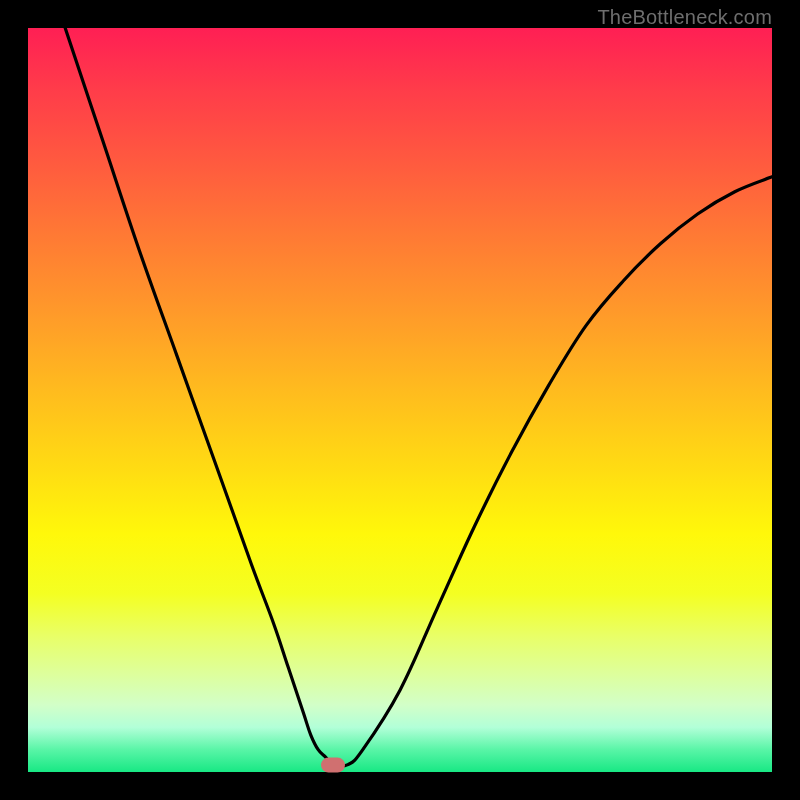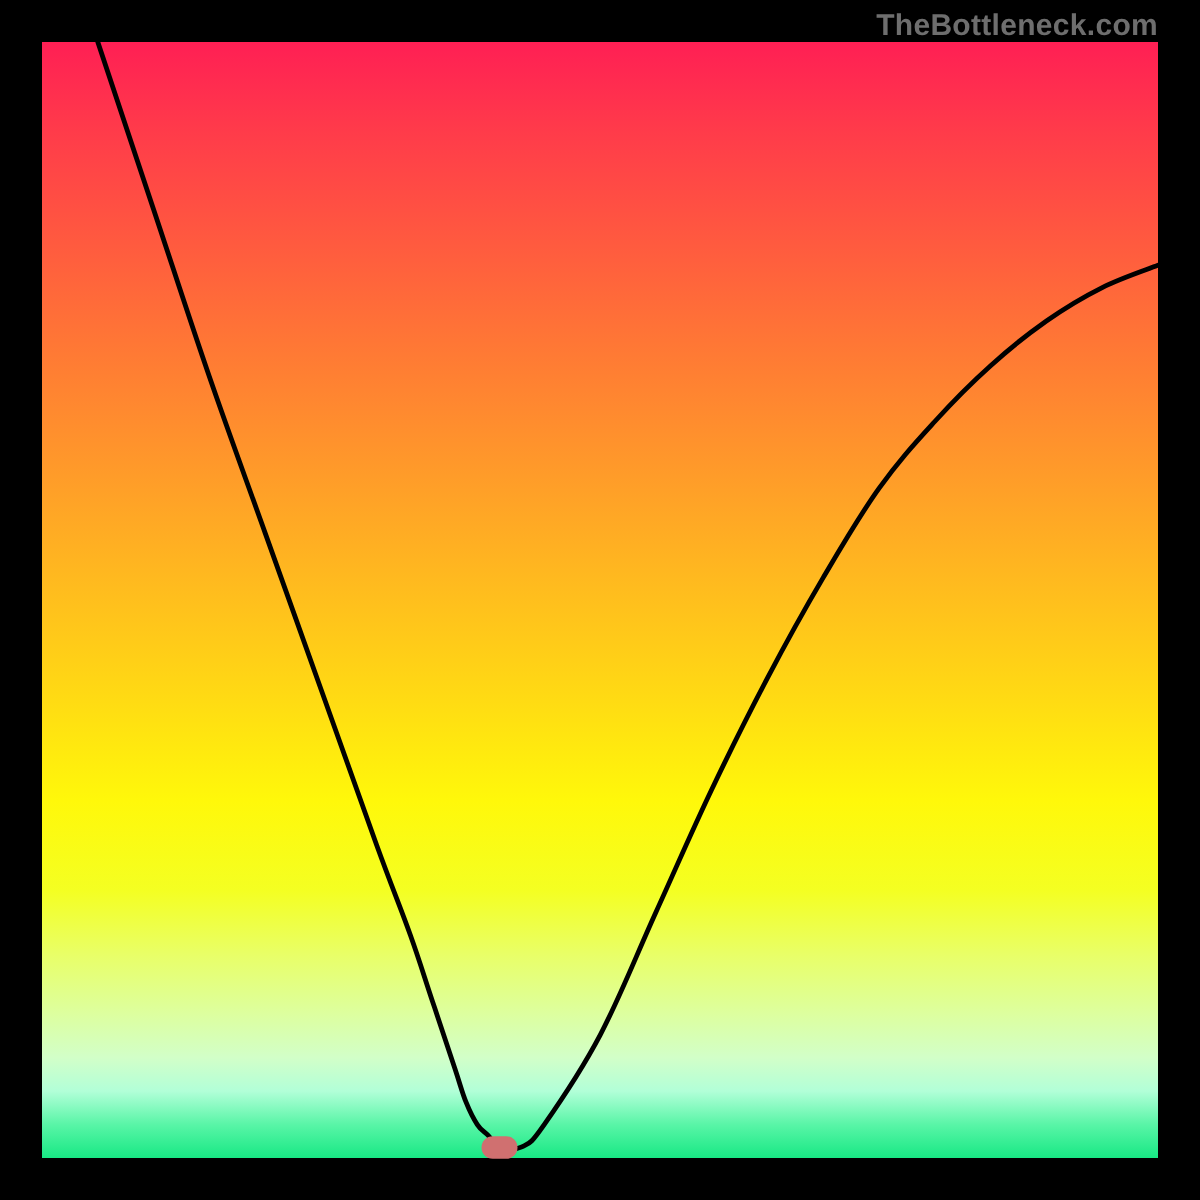--- a/index.html
+++ b/index.html
@@ -38,21 +38,21 @@
       #59f5a7 97%,
       #18e884 100%
     );
   }
   .attribution {
     position: absolute;
     top: 6px;
     right: 28px;
     color: #6e6e6e;
     font-size: 20px;
-    font-weight: 700;
+    font-weight: 400;
     letter-spacing: 0.2px;
   }
   .curve {
     position: absolute;
     left: 0;
     top: 0;
     width: 744px;
     height: 744px;
   }
   .marker {

